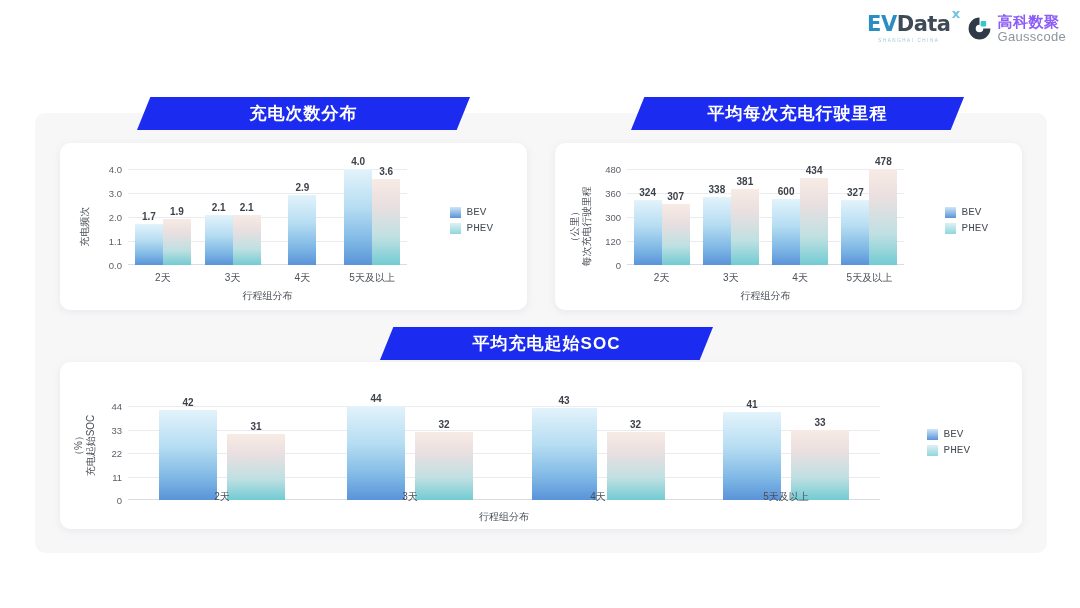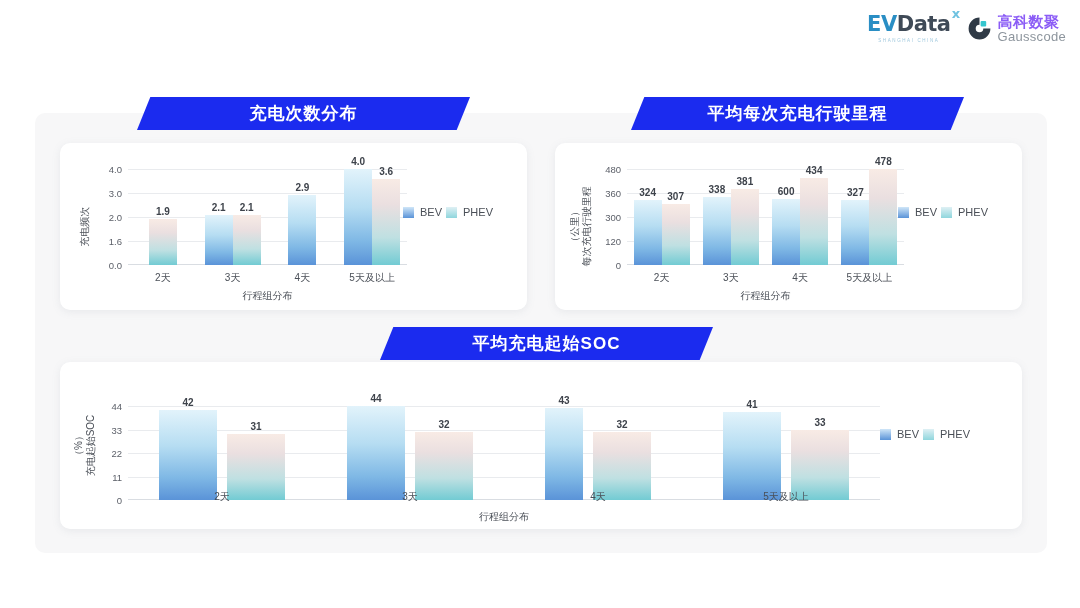--- a/index.html
+++ b/index.html
@@ -203,22 +203,23 @@
     color: #4a4f57;
     text-align: center;
   }
   .xlabel-1 { left: 68px; right: 120px; top: 146px; }
   .xlabel-2 { left: 72px; right: 118px; top: 146px; }
   .xlabel-3 { left: 68px; right: 142px; top: 148px; }
 
   .legend {
     position: absolute;
     display: flex;
-    flex-direction: row;
+    flex-direction: column;
     gap: 4px;
+    font-family: Liberation Mono, monospace;
   }
   .legend-1 { right: 34px; top: 63px; }
   .legend-2 { right: 34px; top: 63px; }
   .legend-3 { right: 52px; top: 66px; }
   .legend-item { display: flex; align-items: center; gap: 6px; }
   .swatch { width: 11px; height: 11px; flex: 0 0 11px; }
   .swatch.bev  { background: linear-gradient(to bottom, #cfe6f8, #5a93d8); }
   .swatch.phev { background: linear-gradient(to bottom, #dff0f4, #8fd6dd); }
   .legend-label { font-size: 11px; color: #4a4f57; }
 </style>
@@ -268,25 +269,30 @@
     <div class="plot plot-1">
       <div class="gridline" style="top:0%"></div>
       <div class="gridline" style="top:25%"></div>
       <div class="gridline" style="top:50%"></div>
       <div class="gridline" style="top:75%"></div>
       <div class="axisline"></div>
 
       <div class="ytick" style="top:0%">4.0</div>
       <div class="ytick" style="top:25%">3.0</div>
       <div class="ytick" style="top:50%">2.0</div>
-      <div class="ytick" style="top:75%">1.6</div>
+      <div class="ytick" style="top:75%">1.1</div>
       <div class="ytick" style="top:100%">0.0</div>
 
       <div class="bars">
         <div class="group">
+          <div class="bar-wrap">
+              <div class="bar bev" style="height:42.5%">
+                <span class="val">1.7</span>
+              </div>
+            </div>
           <div class="bar-wrap">
               <div class="bar phev" style="height:47.5%">
                 <span class="val">1.9</span>
               </div>
             </div>
         </div>
         <div class="group">
           <div class="bar-wrap">
               <div class="bar bev" style="height:52.5%">
                 <span class="val">2.1</span>
@@ -484,21 +490,21 @@
               </div>
             </div>
           <div class="bar-wrap">
               <div class="bar phev" style="height:72.7%;width:58px">
                 <span class="val">32</span>
               </div>
             </div>
         </div>
         <div class="group wide">
           <div class="bar-wrap">
-              <div class="bar bev" style="height:97.7%;width:38px">
+              <div class="bar bev" style="height:97.7%;width:65px">
                 <span class="val">43</span>
               </div>
             </div>
           <div class="bar-wrap">
               <div class="bar phev" style="height:72.7%;width:58px">
                 <span class="val">32</span>
               </div>
             </div>
         </div>
         <div class="group wide">

